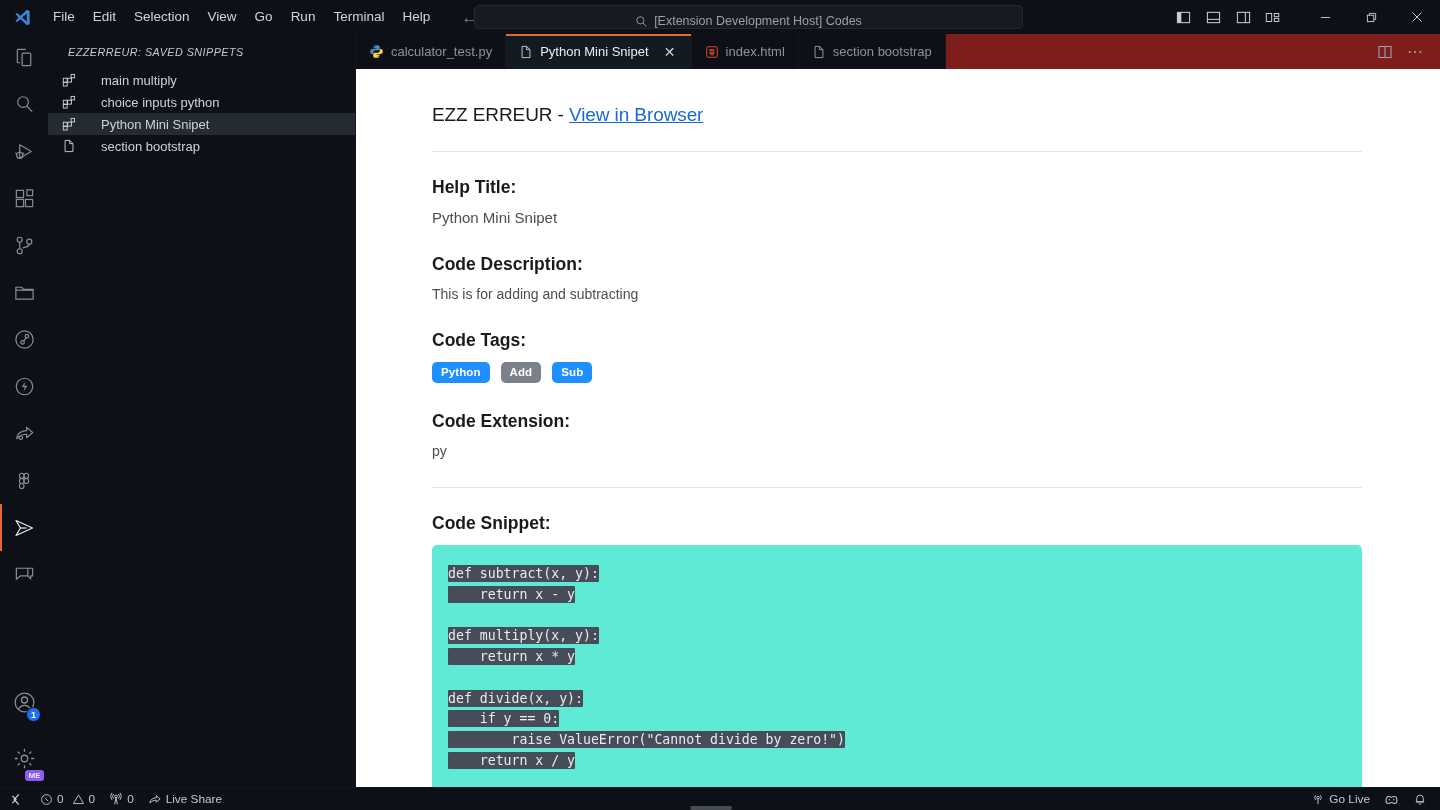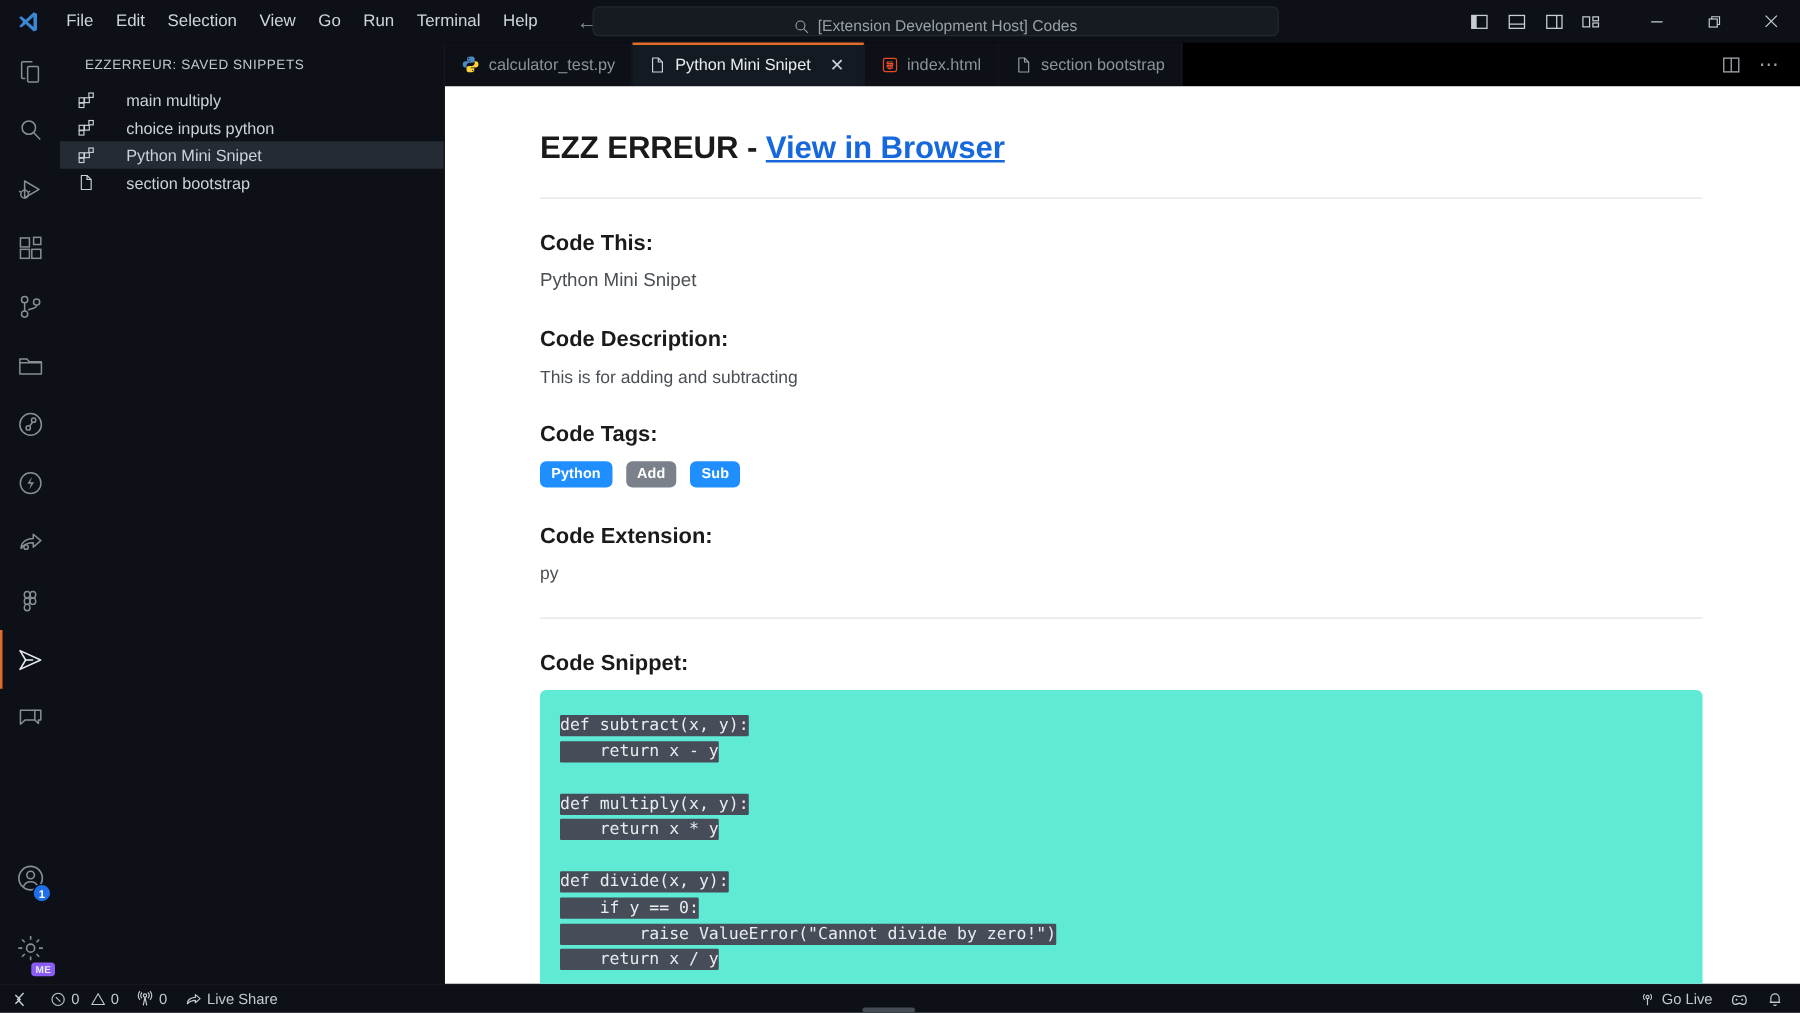--- a/index.html
+++ b/index.html
@@ -61,51 +61,51 @@
     font-size: 8px; padding: 1px 3px; border-radius: 3px; font-weight: bold; letter-spacing: .3px;
   }
 
   
   .sidebar {
     width: 308px; background: #0d1117; flex: 0 0 308px; display: flex; flex-direction: column;
     border-right: 1px solid #15191f;
   }
   .sidebar-title {
     height: 35px; display: flex; align-items: center; padding-left: 20px;
-    font-size: 10.8px; letter-spacing: .45px; color: #c2c8cf; text-transform: uppercase;
+    font-size: 10.8px; letter-spacing: .45px; color: #c2c8cf; text-transform: uppercase; font-style: italic;
   }
   .snip-list { padding-top: 0px; }
   .snip-item {
     height: 22px; display: flex; align-items: center; gap: 24px; padding-left: 12px;
     font-size: 13px; color: #ccd2d9; cursor: pointer;
   }
   .snip-item.selected { background: #252b33; }
   .snip-icon { width: 17px; display: flex; align-items: center; justify-content: center; color: #ccd2d9; }
 
   
   .editor-area { flex: 1; display: flex; flex-direction: column; min-width: 0; background: #0d1117; }
-  .tabsrow { height: 35px; display: flex; align-items: stretch; background: #000000; position: relative; }
+  .tabsrow { height: 35px; display: flex; align-items: stretch; background: #7f1d1d; position: relative; }
   .tab {
     display: flex; align-items: center; gap: 7px; padding: 0 13px; font-size: 13px;
     color: #8b939c; background: #0d1117; border-right: 1px solid #15191f; cursor: pointer;
     position: relative; white-space: nowrap; min-width: 0;
   }
   .tab.active { color: #e9edf1; background: #141a21; }
   .tab.active::before {
     content: ""; position: absolute; left: 0; right: 0; top: 0; height: 1.5px; background: #e06c2b;
   }
   .tab .tab-close { margin-left: 6px; font-size: 14px; color: #cdd3da; width: 16px; text-align: center; }
   .tabs-actions { margin-left: auto; display: flex; align-items: center; gap: 4px; padding-right: 12px; color: #9aa1a9; }
   .tabs-actions .ta { width: 26px; height: 26px; display: flex; align-items: center; justify-content: center; }
 
   
   .webview { flex: 1; background: #ffffff; overflow: hidden; position: relative; }
   .wv-inner { padding: 34px 78px 0 76px; }
   h1.wv-title {
-    font-size: 25px; font-weight: bold; color: #1a1a1a; letter-spacing: -0.1px;
+    font-size: 19px; font-weight: normal; color: #1a1a1a; letter-spacing: -0.1px;
     margin-bottom: 24px; line-height: 1.25;
   }
   h1.wv-title a { color: #1668dc; text-decoration: underline; }
   hr.wv-rule { border: none; border-top: 1px solid #e2e3e5; margin: 0 0 25px 0; }
   h2.wv-h {
     font-size: 17.5px; font-weight: bold; color: #1a1a1a; margin-bottom: 11px;
   }
   p.wv-p { font-size: 15px; color: #4a4f55; margin-bottom: 28px; font-weight: 400; }
   p.wv-p.small { font-size: 14px; }
   .tags { display: flex; gap: 11px; margin-bottom: 28px; }
@@ -440,21 +440,21 @@
         </div>
       </div>
 
       <div class="webview">
         <div class="wv-inner">
           <h1 class="wv-title">
             <span>EZZ ERREUR - </span><a href="#">View in Browser</a>
           </h1>
           <hr class="wv-rule">
 
-          <h2 class="wv-h">Code This:</h2>
+          <h2 class="wv-h">Help Title:</h2>
           <p class="wv-p">Python Mini Snipet</p>
 
           <h2 class="wv-h">Code Description:</h2>
           <p class="wv-p small">This is for adding and subtracting</p>
 
           <h2 class="wv-h">Code Tags:</h2>
           <div class="tags">
             <span class="tag" style="background: rgb(31, 143, 255);">Python</span>
             <span class="tag" style="background: rgb(123, 129, 138);">Add</span>
             <span class="tag" style="background: rgb(31, 143, 255);">Sub</span>

